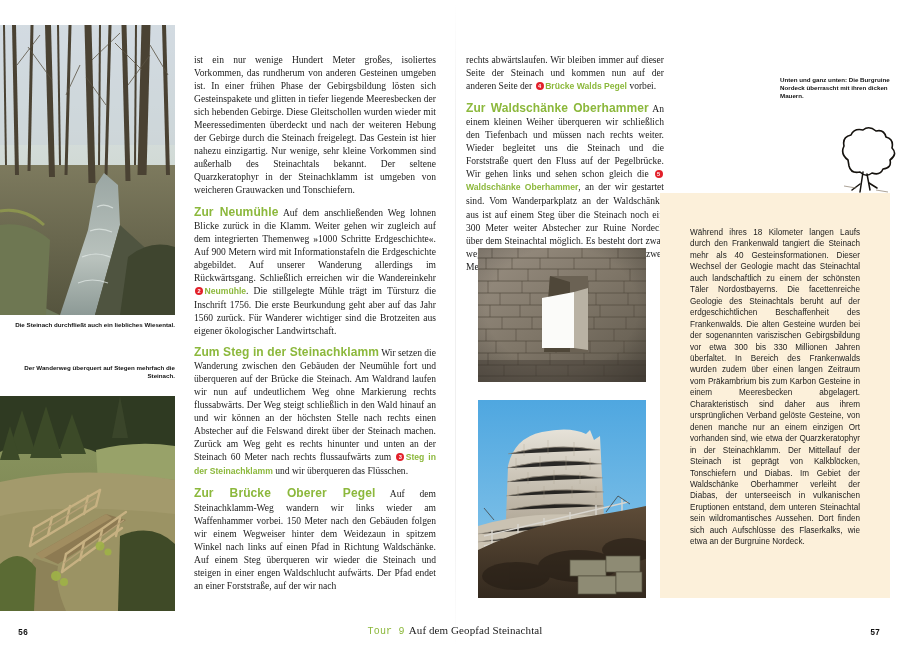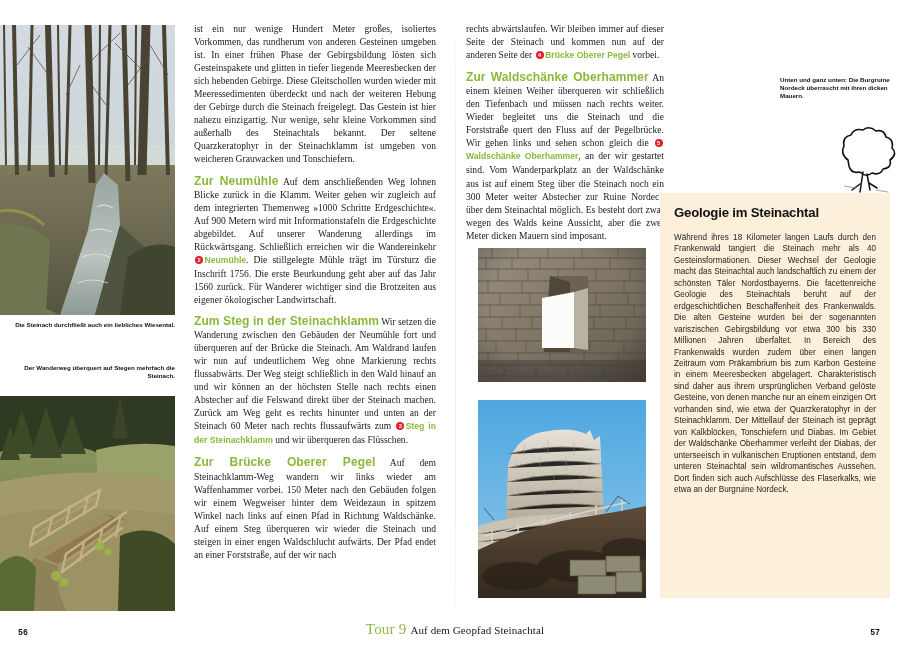--- a/index.html
+++ b/index.html
@@ -19,20 +19,21 @@
 
   
   .col{
     position:absolute;
     font-size:9.55px;
     line-height:13.05px;
     text-align:justify;
     text-justify:inter-word;
     hyphens:manual;
     color:#1b1b1b;
+    margin-top:31px;
   }
   .col p{margin:0 0 9px 0;}
   .col p:last-child{margin-bottom:0;}
   .lead{color:#8cb83c;font-family:"Liberation Sans",sans-serif;font-weight:bold;font-size:12px;letter-spacing:.1px;}
   .poi{color:#8cb83c;font-family:"Liberation Sans",sans-serif;font-weight:bold;font-size:8.6px;}
   .marker{
     display:inline-block;width:8px;height:8px;border-radius:50%;
     background:#e2202a;color:#fff;
     font-family:"Liberation Sans",sans-serif;font-weight:bold;
     font-size:5.6px;line-height:8px;text-align:center;
@@ -66,41 +67,41 @@
     color:#111;
   }
   .dots{
     height:1px;margin:5px 0 6px 0;
     background-image:radial-gradient(circle, #6b6b6b 0.6px, transparent 0.7px);
     background-size:4px 2px;
     background-repeat:repeat-x;
     background-position:0 0;
   }
   .infobox p{
-    margin:0;
+    margin:16px;
     font-family:"Liberation Sans",sans-serif;
     font-size:8.15px;
     line-height:11.45px;
     text-align:justify;
     color:#1d1d1d;
   }
 
   
   .folio{
     position:absolute;bottom:11px;
     font-family:Liberation Mono, monospace;
     font-weight:bold;font-size:8.2px;color:#111;
   }
   .footer-center{
     position:absolute;bottom:10px;left:0;right:0;text-align:center;
     white-space:nowrap;
   }
   .footer-tour{
-    font-family:Liberation Serif, serif;
-    font-size:15px;color:#8cb83c;letter-spacing:.2px;
+    font-family:Liberation Mono, monospace;
+    font-size:10px;color:#8cb83c;letter-spacing:.2px;
   }
   .footer-title{
     font-family:"Liberation Serif",serif;
     font-size:11px;color:#1a1a1a;margin-left:4px;letter-spacing:.1px;
   }
 
   .gutter{position:absolute;top:0;bottom:0;width:1px;background:linear-gradient(to bottom,rgba(0,0,0,0) 0%,rgba(0,0,0,.06) 20%,rgba(0,0,0,.06) 80%,rgba(0,0,0,0) 100%);}
 </style>
 </head>
 <body>
@@ -257,21 +258,21 @@
 
     <p>
       <span class="lead">Zur Brücke Oberer Pegel</span><span> Auf dem Steinachklamm-Weg wandern wir links wieder am Waffenhammer vorbei. 150 Meter nach den Gebäuden folgen wir einem Wegweiser hinter dem Weidezaun in spitzem Winkel nach links auf einen Pfad in Richtung Waldschänke. Auf einem Steg überqueren wir wieder die Steinach und steigen in einer engen Waldschlucht aufwärts. Der Pfad endet an einer Forststraße, auf der wir nach</span>
     </p>
   </div>
 
   <div class="gutter" style="left:455px;"></div>
 
   <div class="col" style="left:466px;top:22px;width:198px;">
     <p>
-      <span>rechts abwärtslaufen. Wir bleiben immer auf dieser Seite der Steinach und kommen nun auf der anderen Seite der </span><span class="marker">4</span><span class="poi">Brücke Oberer Pegel</span><span> vorbei.</span>
+      <span>rechts abwärtslaufen. Wir bleiben immer auf dieser Seite der Steinach und kommen nun auf der anderen Seite der </span><span class="marker">4</span><span class="poi">Brücke Walds Pegel</span><span> vorbei.</span>
     </p>
 
     <p>
       <span class="lead">Zur Waldschänke Oberhammer</span><span> An einem kleinen Weiher überqueren wir schließlich den Tiefenbach und müssen nach rechts weiter. Wieder begleitet uns die Steinach und die Forststraße quert den Fluss auf der Pegelbrücke. Wir gehen links und sehen schon gleich die </span><span class="marker">5</span><span class="poi">Waldschänke Oberhammer</span><span>, an der wir gestartet sind. Vom Wanderparkplatz an der Waldschänke aus ist auf einem Steg über die Steinach noch ein 300 Meter weiter Abstecher zur Ruine Nordeck über dem Steinachtal möglich. Es besteht dort zwar wegen des Walds keine Aussicht, aber die zwei Meter dicken Mauern sind imposant.</span>
     </p>
   </div>
 
   <div class="photo" style="left:478px;top:248px;width:168px;height:134px;">
     <svg width="168" height="134" viewBox="0 0 168 134" preserveAspectRatio="none">
       <defs>
@@ -467,21 +468,20 @@
       </g>
       <g stroke="#8a7f6e" stroke-width="0.9" fill="none" opacity="0.8">
         <path d="M8 62 L20 64"></path>
           <path d="M40 66 L52 68"></path>
       </g>
     </svg>
   </div>
 
   <div class="infobox" style="left:660px;top:193px;width:230px;height:405px;">
     <div style="padding:12px 14px 14px 14px;">
-      <h2>Geologie im Steinachtal</h2>
       <div class="dots"></div>
       <p>Während ihres 18 Kilometer langen Laufs durch den Frankenwald tangiert die Steinach mehr als 40 Gesteinsformationen. Dieser Wechsel der Geologie macht das Steinachtal auch landschaftlich zu einem der schönsten Täler Nordostbayerns. Die facettenreiche Geologie des Steinachtals beruht auf der erdgeschichtlichen Beschaffenheit des Frankenwalds. Die alten Gesteine wurden bei der sogenannten variszischen Gebirgsbildung vor etwa 300 bis 330 Millionen Jahren überfaltet. In Bereich des Frankenwalds wurden zudem über einen langen Zeitraum vom Präkambrium bis zum Karbon Gesteine in einem Meeresbecken abgelagert. Charakteristisch sind daher aus ihrem ursprünglichen Verband gelöste Gesteine, von denen manche nur an einem einzigen Ort vorhanden sind, wie etwa der Quarzkeratophyr in der Steinachklamm. Der Mittellauf der Steinach ist geprägt von Kalkblöcken, Tonschiefern und Diabas. Im Gebiet der Waldschänke Oberhammer verleiht der Diabas, der unterseeisch in vulkanischen Eruptionen entstand, dem unteren Steinachtal sein wildromantisches Aussehen. Dort finden sich auch Aufschlüsse des Flaserkalks, wie etwa an der Burgruine Nordeck.</p>
     </div>
   </div>
 
   <div class="folio" style="left:18px;">56</div>
 
   <div class="footer-center">
     <span class="footer-tour">Tour 9</span><span class="footer-title">Auf dem Geopfad Steinachtal</span>
   </div>

